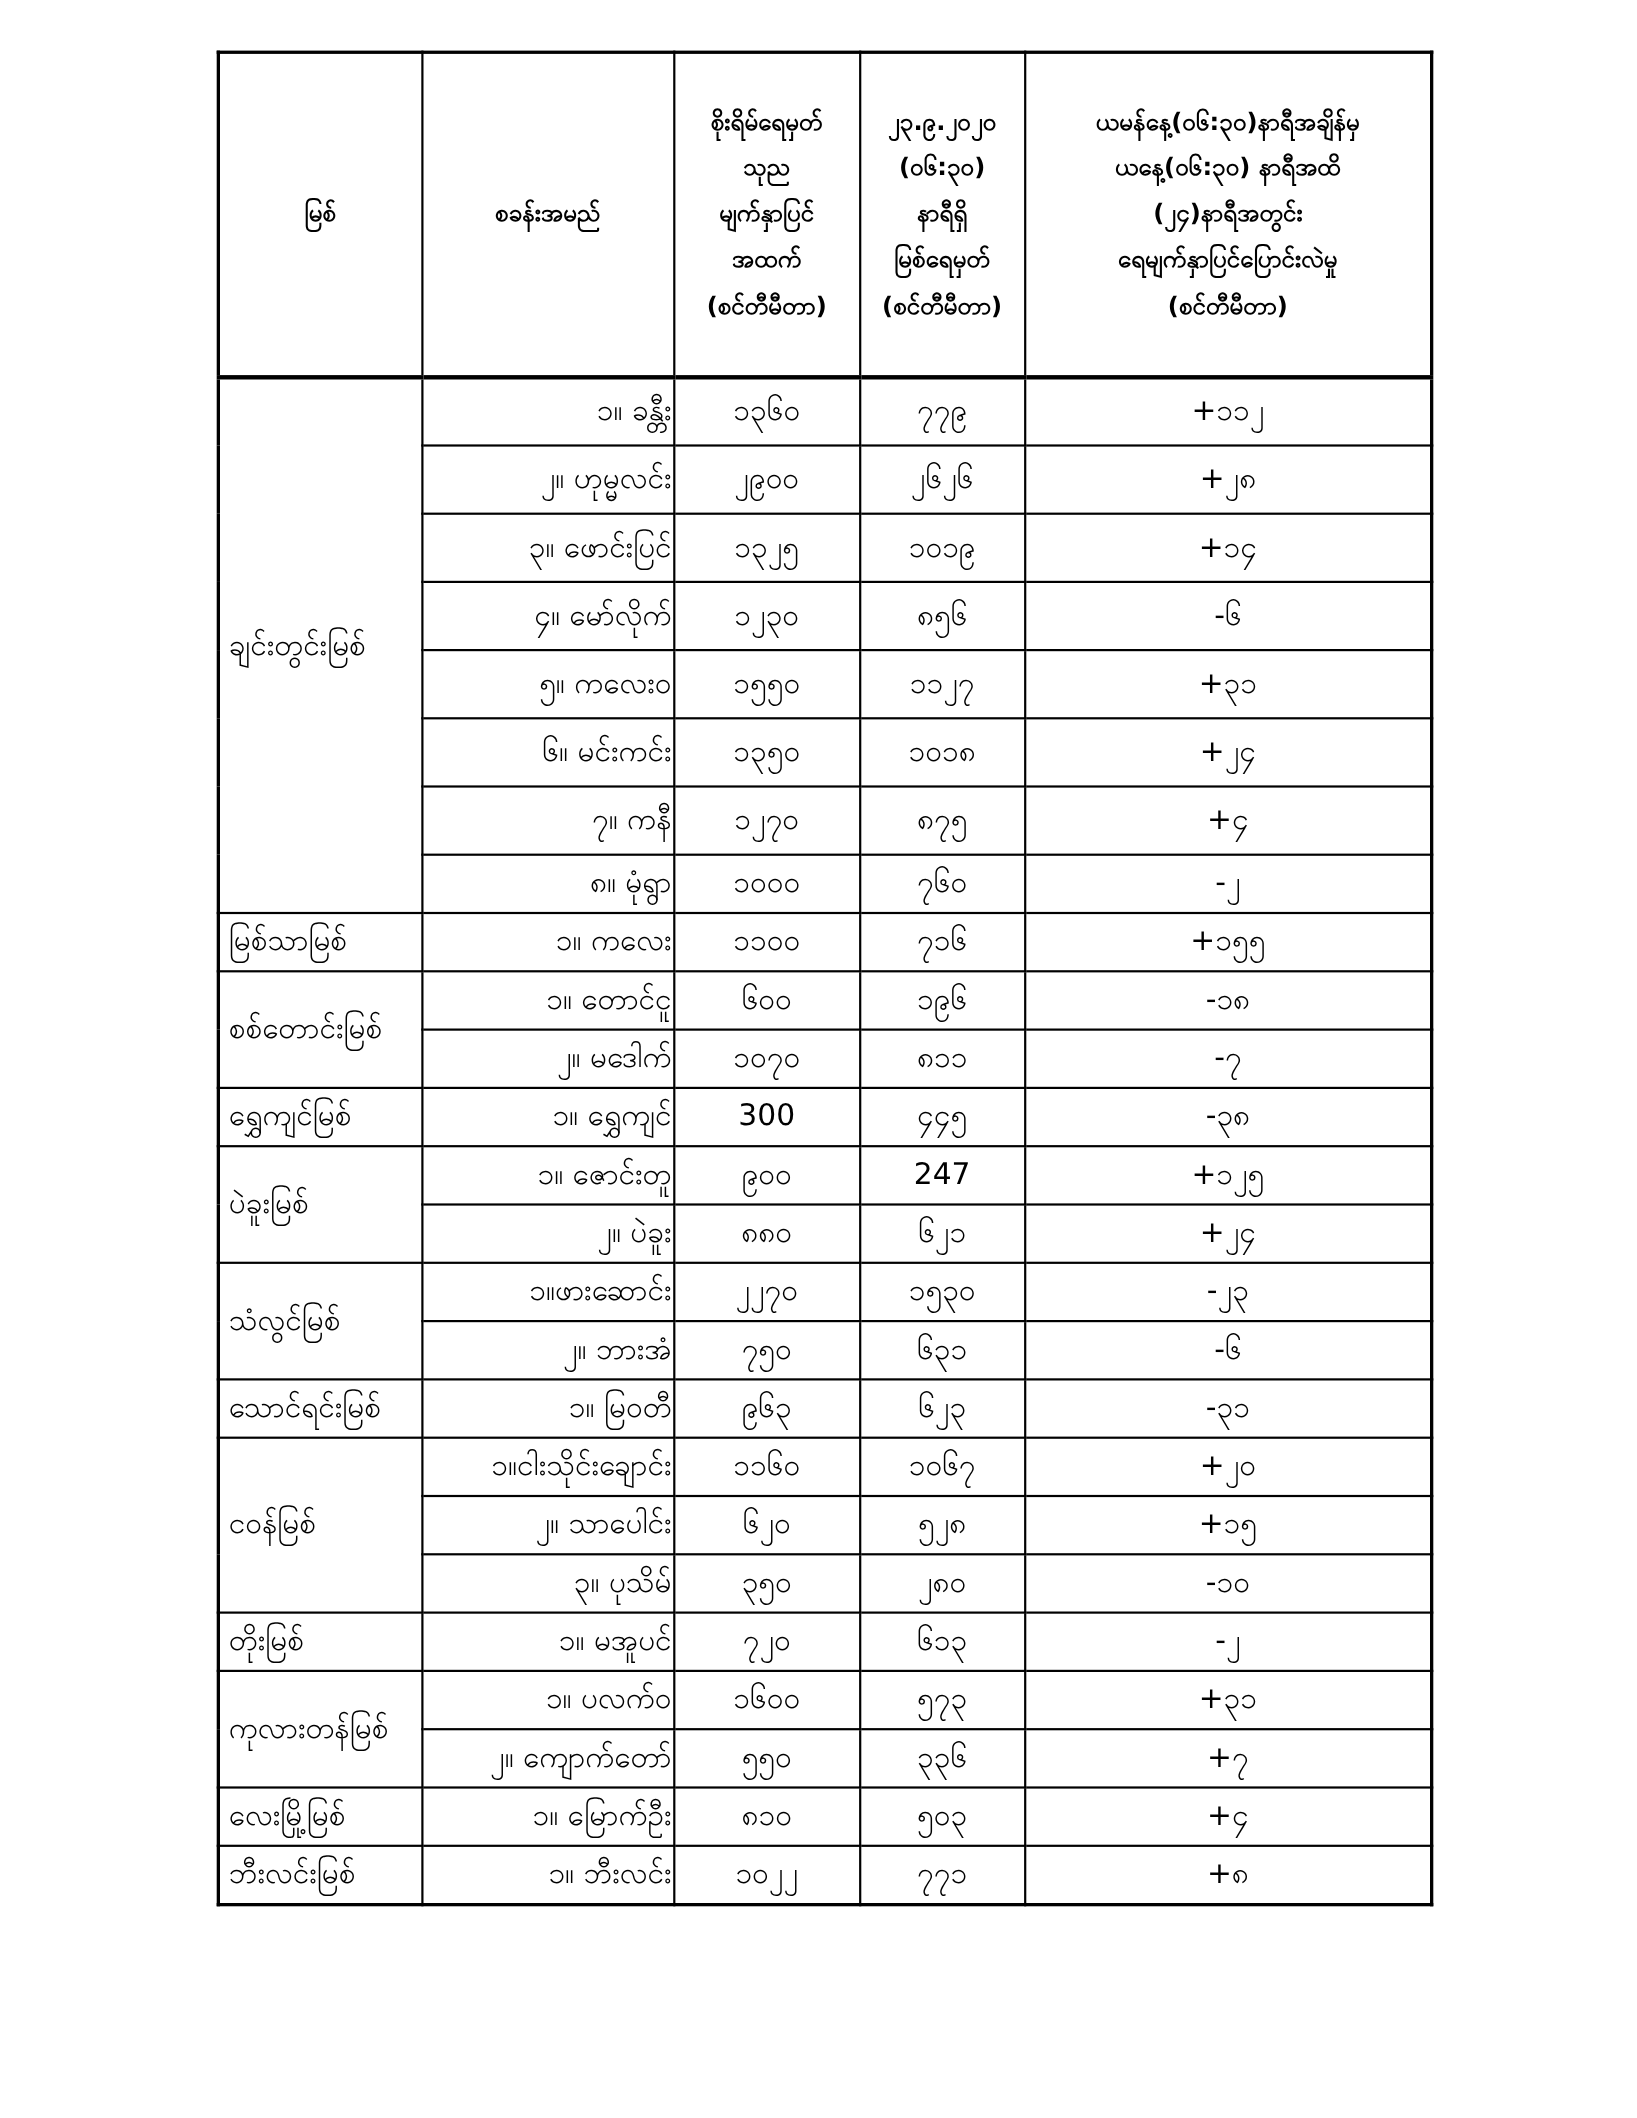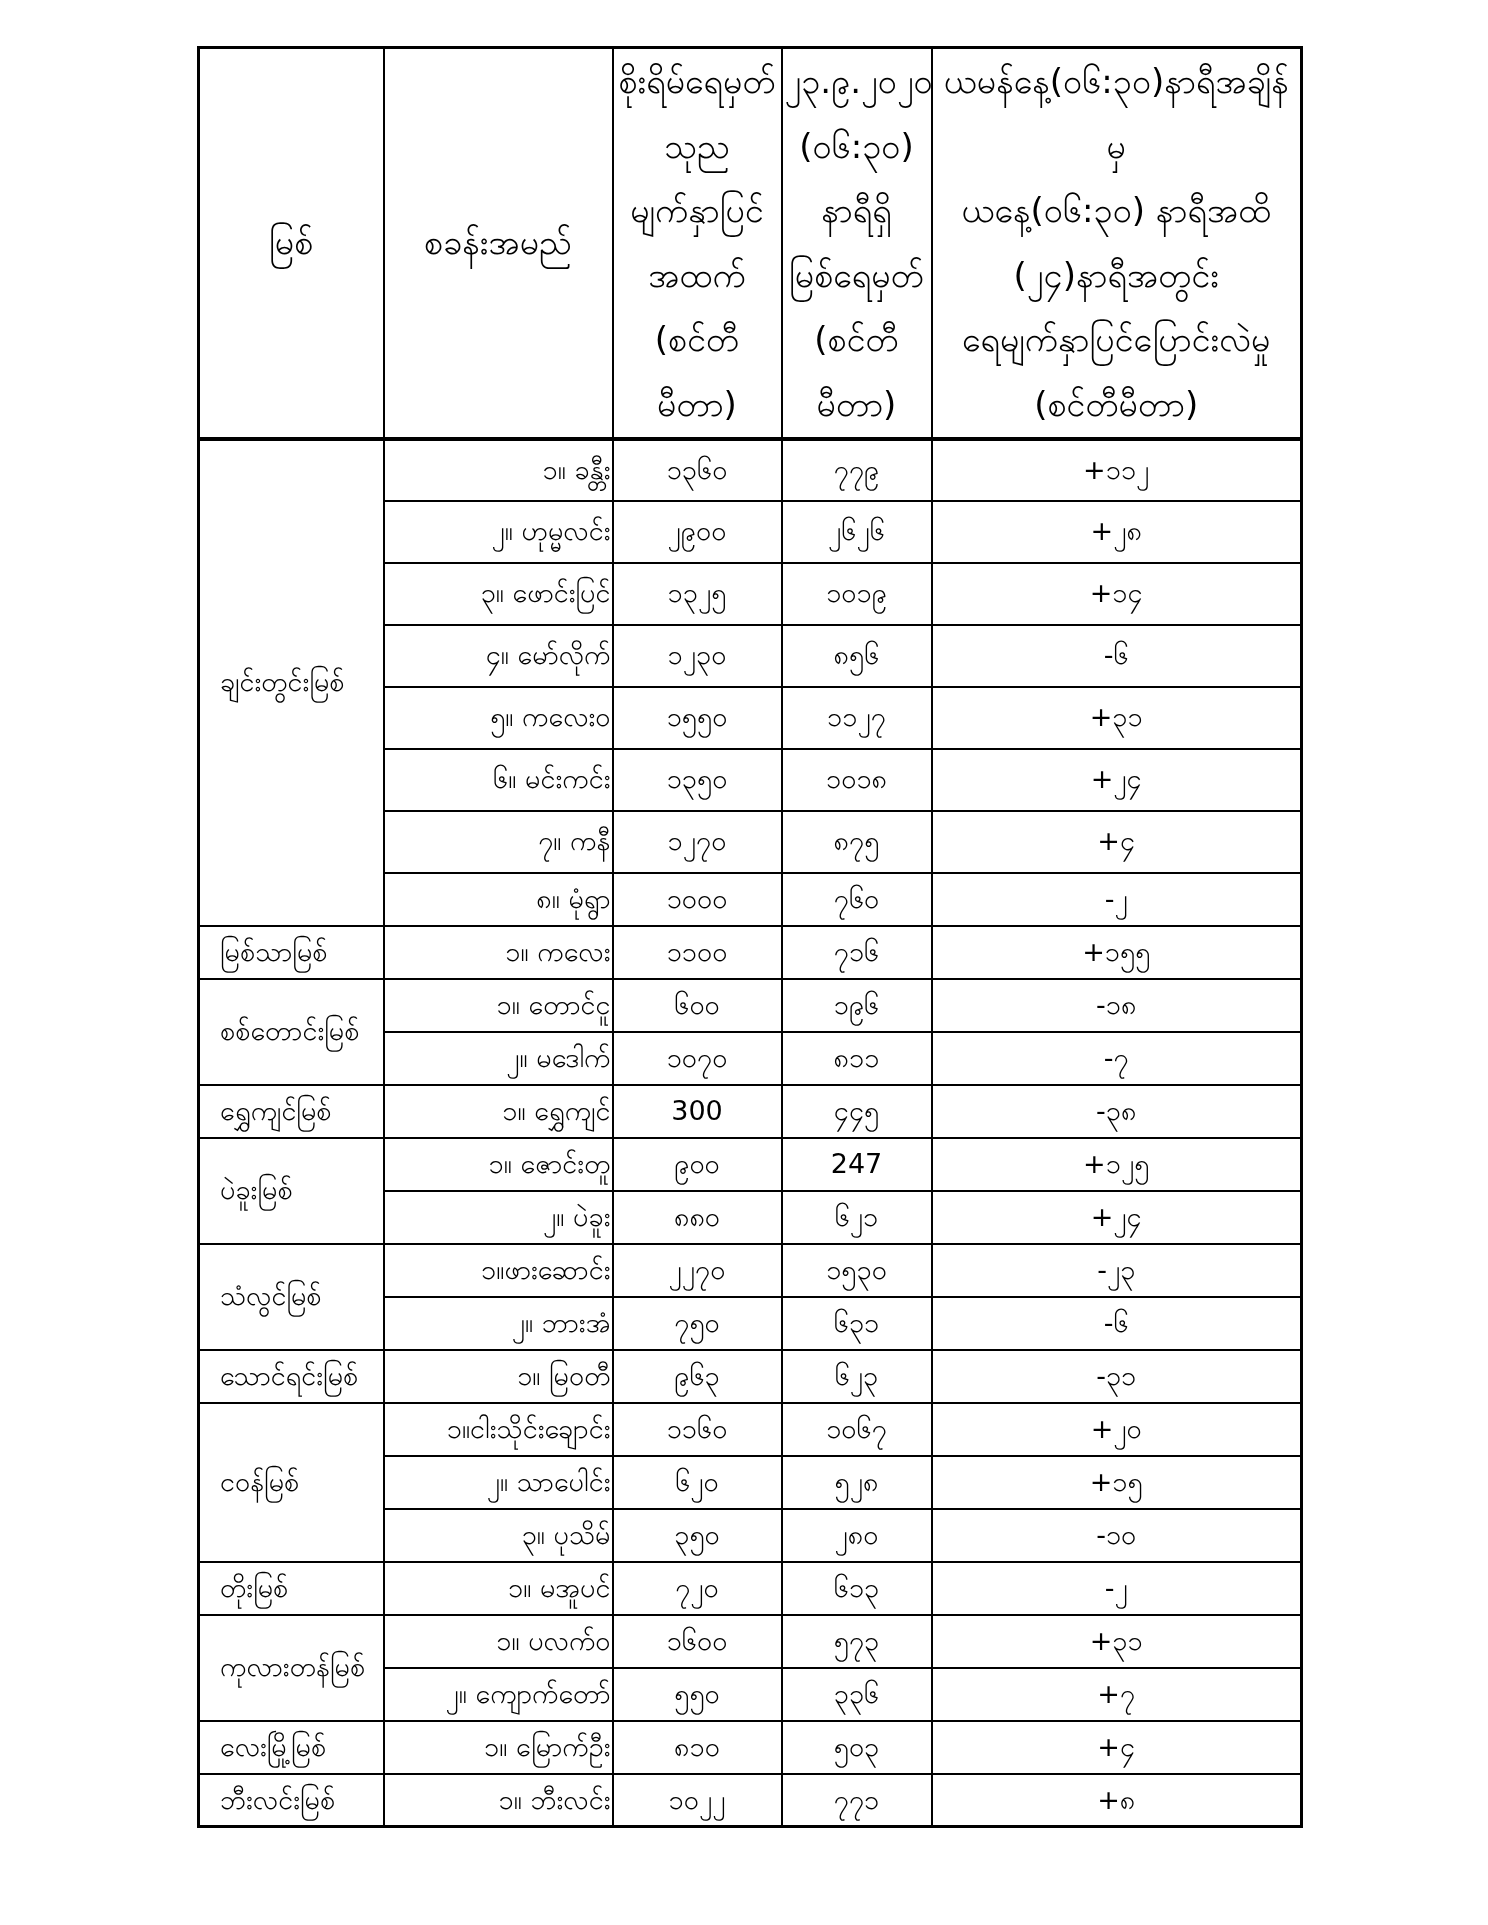--- a/index.html
+++ b/index.html
@@ -25,37 +25,37 @@
     border: 3px solid #000000;
   }
   .river-table th,
   .river-table td {
     border: 2px solid #000000;
     vertical-align: middle;
     overflow: hidden;
   }
   .river-table thead th {
     border-bottom: 4px solid #000000;
-    font-weight: normal;
+    font-weight: bold;
     text-align: center;
     white-space: pre-line;
-    font-size: 34px;
+    font-size: 22px;
     line-height: 1.9;
     height: 292px;
     padding: 0 2px;
   }
   .river-table td {
     font-size: 27px;
     line-height: 1.2;
   }
   tr.row-tall  { height: 62px; }
   tr.row-short { height: 53px; }
   td.river-cell {
     text-align: left;
-    padding-left: 20px;
+    padding-left: 8px;
   }
   td.station-cell {
     text-align: right;
     padding-left: 12px;
   }
   td.num-cell,
   td.change-cell {
     text-align: center;
   }
 </style>

